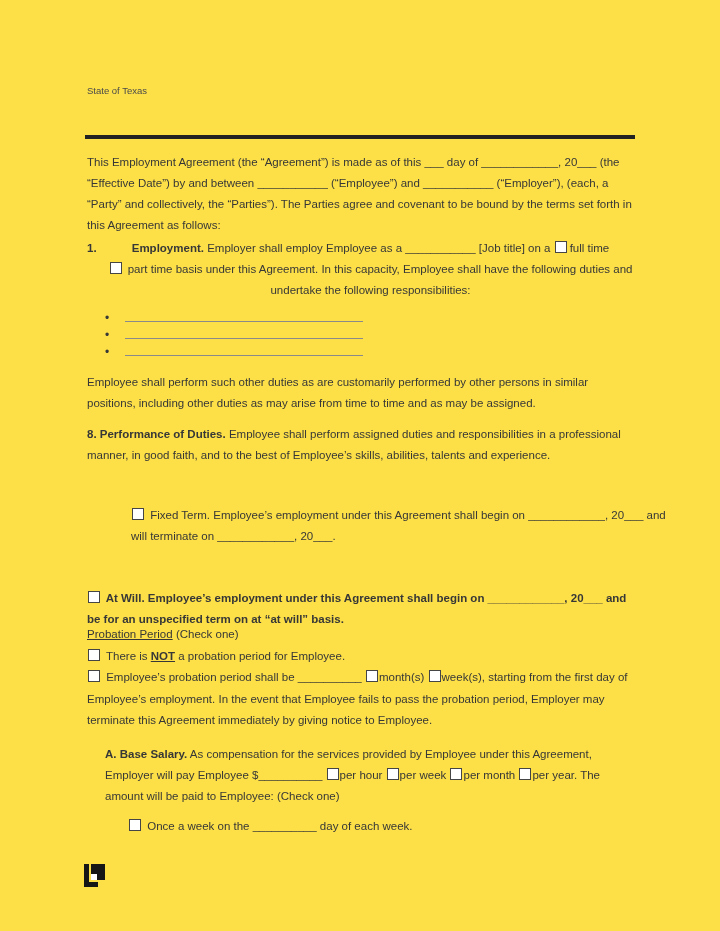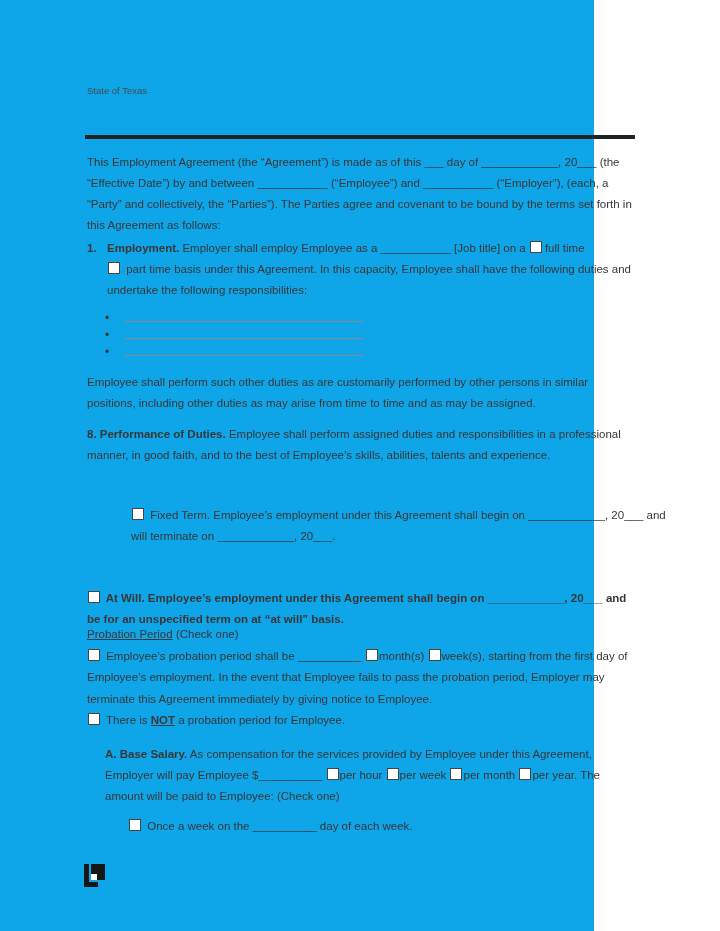--- a/index.html
+++ b/index.html
@@ -2,35 +2,35 @@
 <html><head>
 <meta charset="utf-8">
 <style>
   html,body{margin:0;padding:0;background:#ffffff;}
   body{
     width:720px;height:931px;overflow:hidden;
     font-family:"Liberation Sans", sans-serif;
     color:#373737;
     -webkit-font-smoothing:antialiased;
   }
-  .page{position:relative;width:594px;height:931px;background:#0ea5e9;}
+  .page{position:relative;width:720px;height:931px;background:#fde047;}
   .blk{position:absolute;left:87px;width:547px;font-size:11.5px;line-height:21px;margin:0;}
   .bold{font-weight:bold;}
   .uline{text-decoration:underline;}
   .uline-bold{text-decoration:underline;font-weight:bold;}
 
   .state{position:absolute;left:87px;top:85px;font-size:9.5px;line-height:12px;color:#4a4a4a;}
   .title{position:absolute;left:87px;top:98px;width:547px;text-align:center;
          font-size:21px;font-weight:bold;letter-spacing:1.2px;color:#1e1e1e;line-height:30px;}
   .rule{position:absolute;left:85px;top:135px;width:550px;height:4px;background:#222;}
 
   .intro{top:152px;}
   .s1{top:238px;}
   .s1 .num{position:absolute;left:0;top:0;}
-  .s1 .s1-body{margin-left:20px;}
+  .s1 .s1-body{margin-left:20px;text-align:center;}
 
   .bullets{top:308px;left:105px;}
   .bullet-row{height:17px;}
   .bullet-row .dot{display:inline-block;width:20px;font-size:12px;vertical-align:top;}
   .blank-line{display:inline-block;width:238px;height:13px;border-bottom:1px solid #8a8a8a;}
 
   .after-bullets{top:372px;}
   .s2{top:424px;}
   .s3{top:472px;}
   .fixed-term{top:505px;margin-left:44px;}
@@ -98,29 +98,29 @@
     <span>Employee’s employment under this Agreement shall begin on ____________, 20___ and be for an unspecified term on at “at will” basis.</span>
   </p>
 
   <div class="blk probation">
     <div>
       <span class="uline">Probation Period</span>
       <span>(Check one)</span>
     </div>
     <div>
       <span class="cb"></span>
+      <span>There is</span>
+      <span class="uline-bold">NOT</span>
+      <span>a probation period for Employee.</span>
+    </div>
+    <div>
+      <span class="cb"></span>
       <span>Employee’s probation period shall be __________</span>
       <span class="cb tight"></span><span>month(s)</span>
       <span class="cb tight"></span><span>week(s), starting from the first day of Employee’s employment. In the event that Employee fails to pass the probation period, Employer may terminate this Agreement immediately by giving notice to Employee.</span>
-    </div>
-    <div>
-      <span class="cb"></span>
-      <span>There is</span>
-      <span class="uline-bold">NOT</span>
-      <span>a probation period for Employee.</span>
     </div>
   </div>
 
 
   <p class="blk base-salary">
     <span class="bold">A. Base Salary.</span>
     <span>As compensation for the services provided by Employee under this Agreement, Employer will pay Employee $__________</span>
     <span class="cb tight"></span><span>per hour</span>
     <span class="cb tight"></span><span>per week</span>
     <span class="cb tight"></span><span>per month</span>

